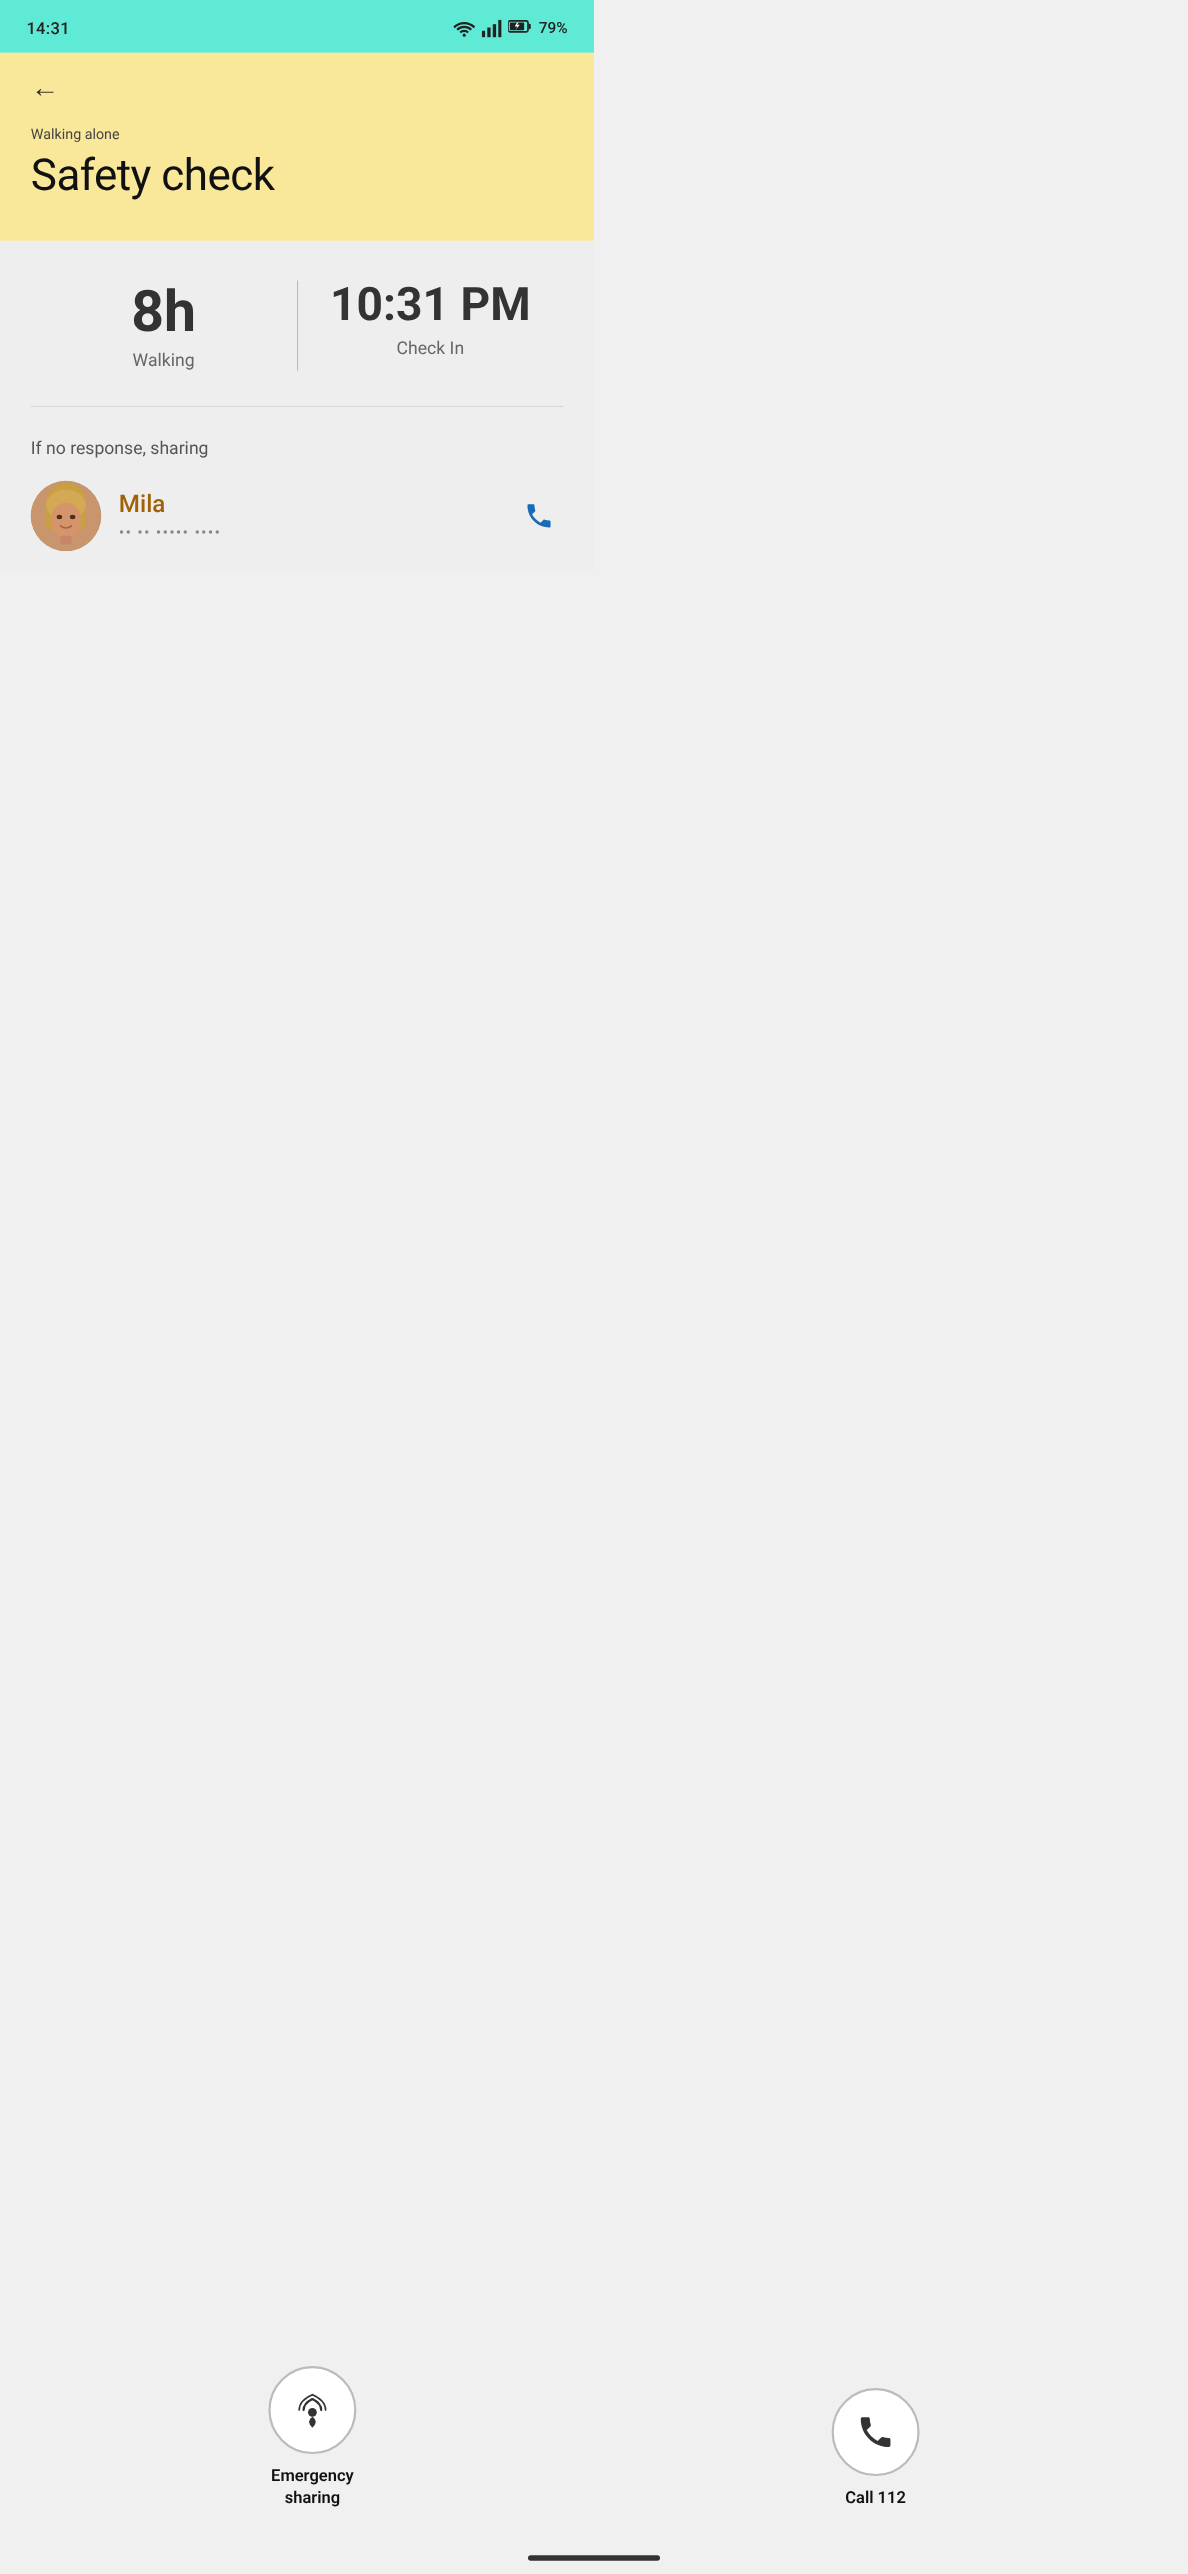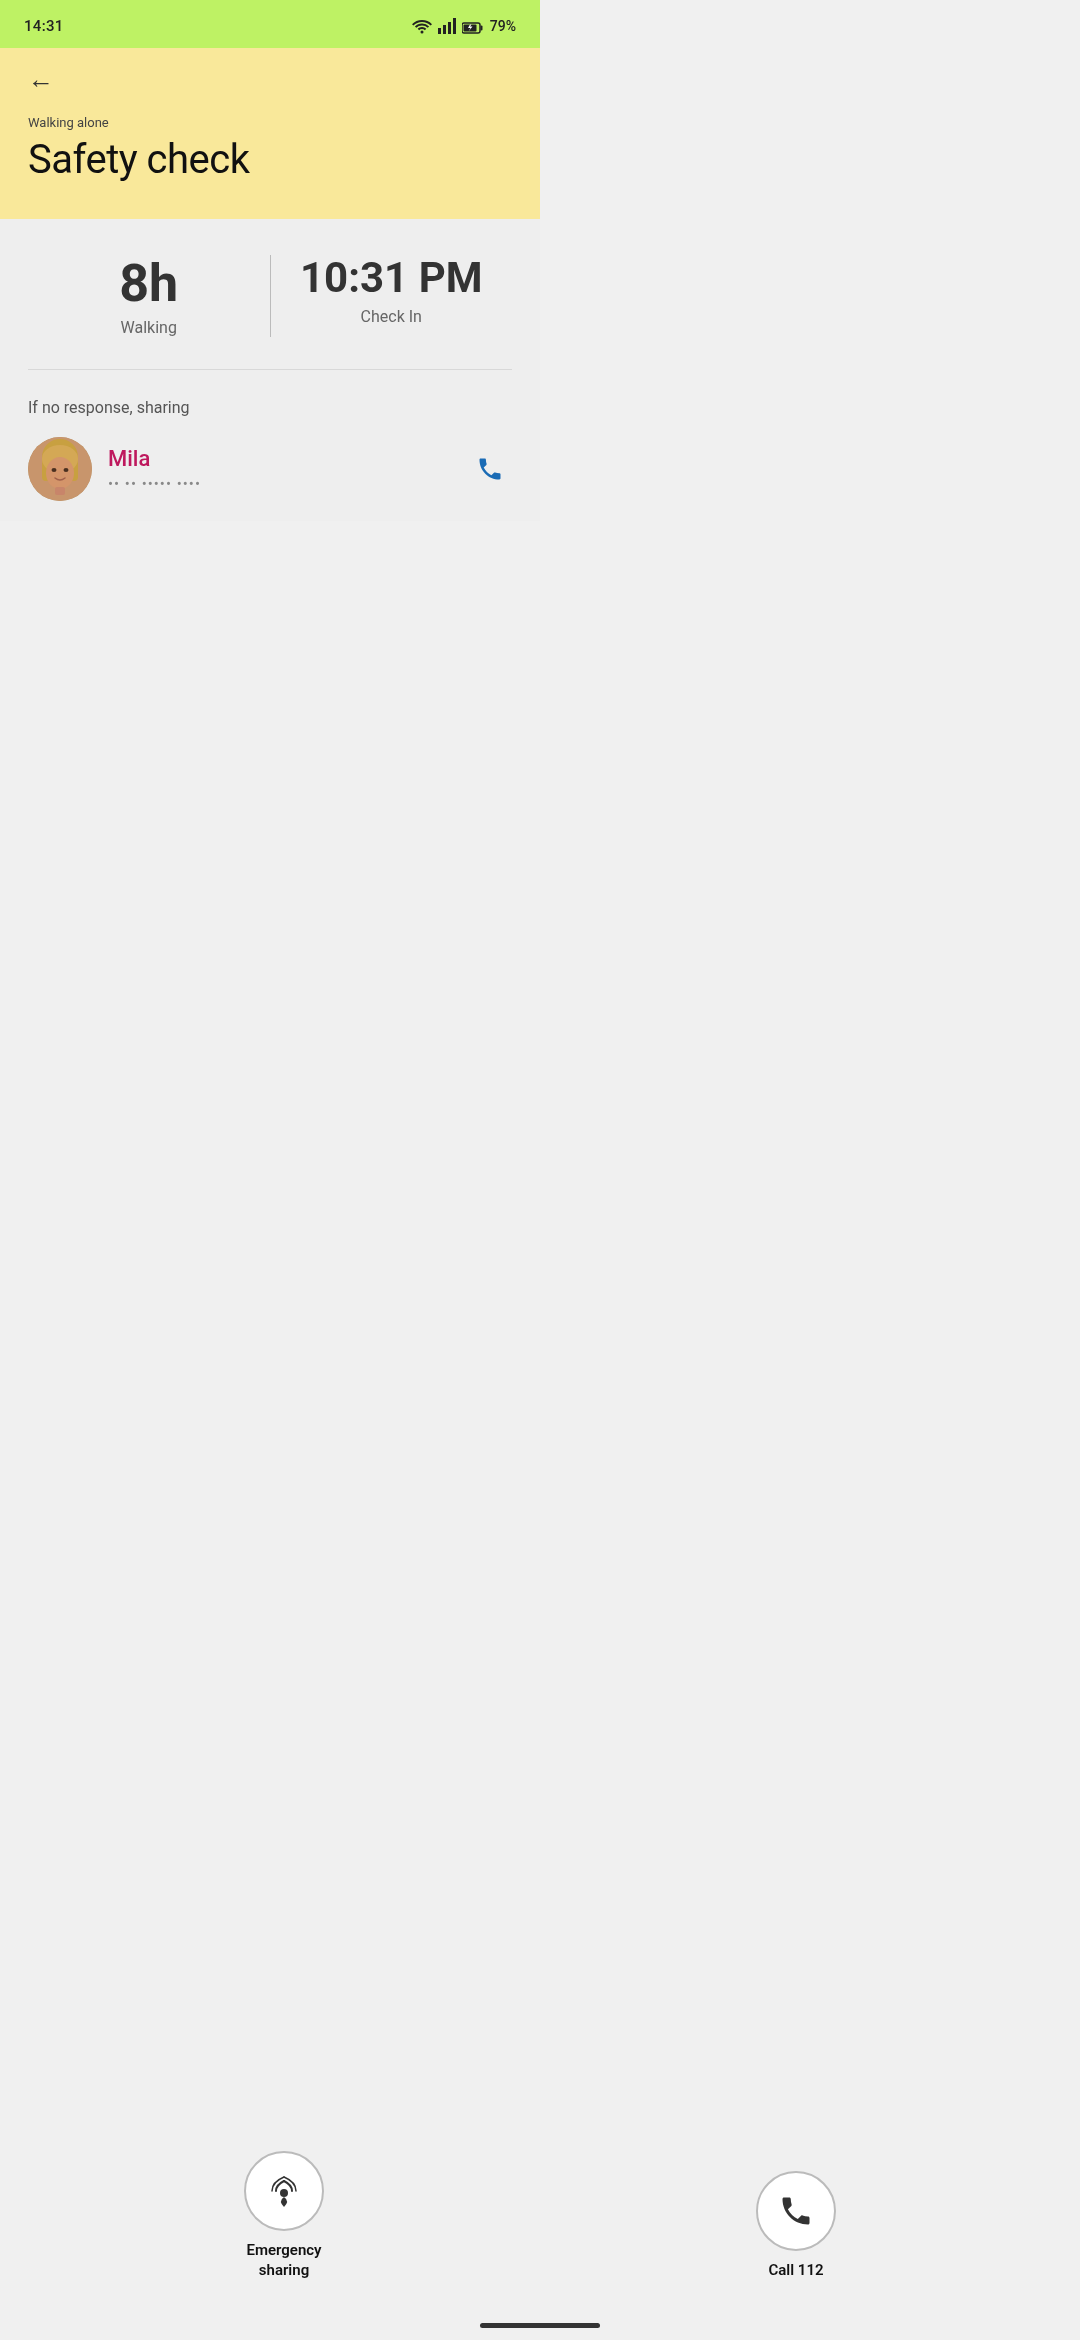--- a/index.html
+++ b/index.html
@@ -12,38 +12,38 @@
     body {
       width: 540px;
       height: 1170px;
       font-family: 'Roboto', Arial, sans-serif;
       background: #f0f0f0;
       overflow: hidden;
     }
 
     
     .status-bar {
-      background: #bef264;
+      background: #5eead4;
       display: flex;
       justify-content: space-between;
       align-items: center;
       padding: 12px 24px 8px 24px;
       height: 48px;
     }
 
     .status-time {
       font-size: 15px;
       font-weight: 500;
       color: #222;
       letter-spacing: 0.3px;
     }
 
     .status-icons {
       display: flex;
-      align-items: flex-end;
+      align-items: flex-start;
       gap: 6px;
     }
 
     .status-icons span {
       font-size: 14px;
       color: #222;
     }
 
     
     .header {
@@ -148,21 +148,21 @@
       height: 64px;
     }
 
     .contact-info {
       flex: 1;
     }
 
     .contact-name {
       font-size: 22px;
       font-weight: 500;
-      color: #be185d;
+      color: #a16207;
       margin-bottom: 4px;
     }
 
     .contact-number {
       font-size: 15px;
       color: #888;
       letter-spacing: 1px;
     }
 
     .call-icon-btn {

